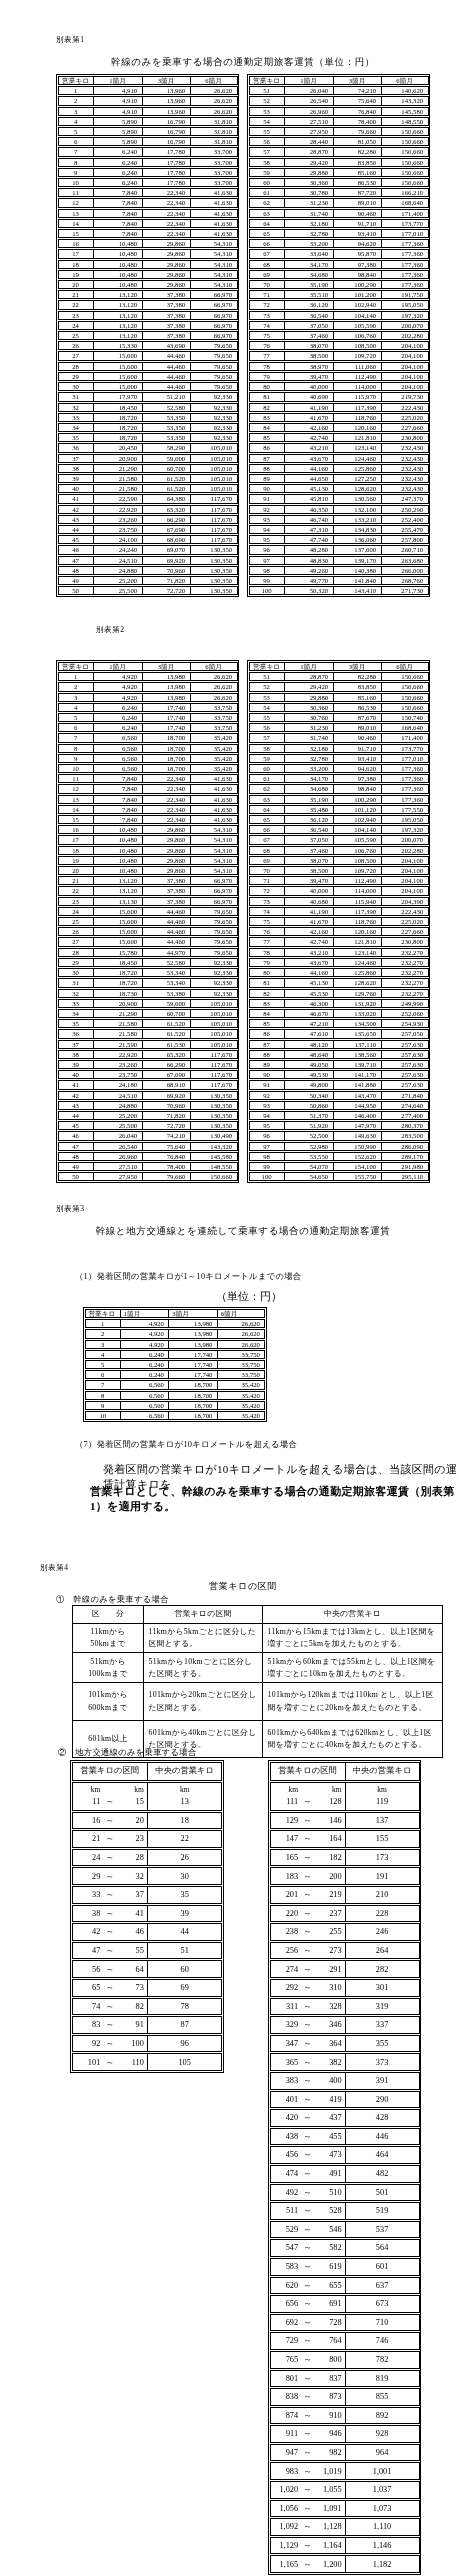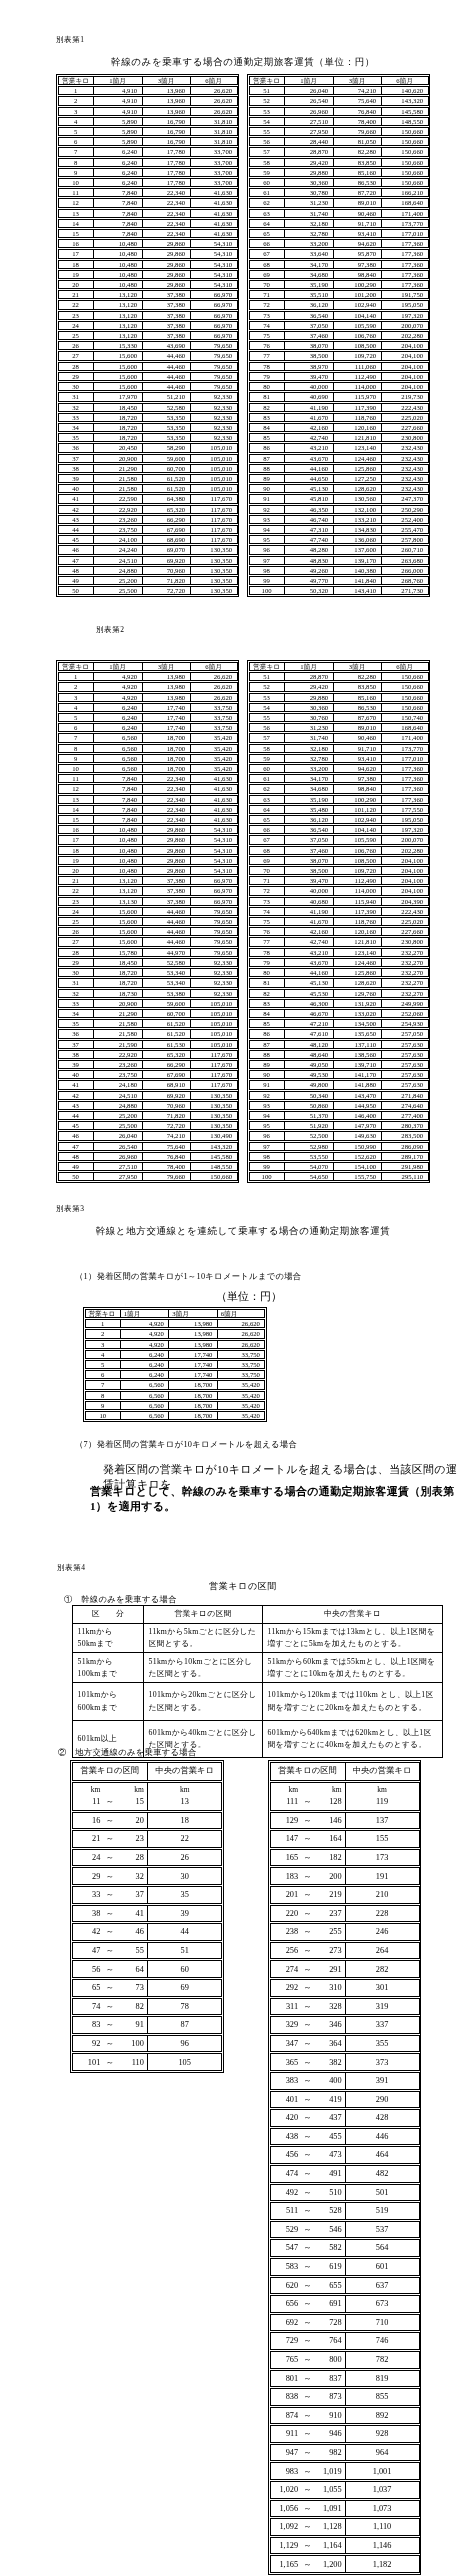--- a/index.html
+++ b/index.html
@@ -39,21 +39,21 @@
   .rf,.rt{display:inline-block;width:24.5px;text-align:right;}
   .tilde{display:inline-block;width:19px;text-align:center;}
   .kmu{font-size:7.5px;height:11px;line-height:11px;}
   .kmu2{display:flex;justify-content:center;}
   .rline{height:13.4px;line-height:13.4px;}
 
   .t4{position:absolute;border-collapse:collapse;background:#fff;border:1.1px solid #000;table-layout:fixed;}
   .t4 th,.t4 td{border:0.6px solid #000;font-size:7.8px;font-weight:normal;padding:2.2px 4.5px;
     vertical-align:middle;line-height:12.2px;letter-spacing:0.3px;}
   .t4 th{height:10px;text-align:center;}
-  .t4 td.c-kubun{white-space:pre-line;border-radius:11px;}
+  .t4 td.c-kubun{text-align:center;white-space:pre-line;border-radius:11px;}
   .t4 tr.r12 td{height:24.5px;}
   .t4 tr.r34 td{height:32px;}
 </style>
 </head>
 <body>
 
 <div class="page">
 
   <div class="appx" style="top:35px;left:56px;">別表第1</div>
   <div class="sec-title" style="top:56px;">幹線のみを乗車する場合の通勤定期旅客運賃（単位：円）</div>
@@ -1415,23 +1415,23 @@
             <td class="num">35,420</td>
           </tr>
         </tbody>
     </table>
   </div>
 
   <div class="sub" style="top:1439px;left:75px;">（7）発着区間の営業キロが10キロメートルを超える場合</div>
   <div class="par" style="top:1462px;left:103px;">発着区間の営業キロが10キロメートルを超える場合は、当該区間の運賃計算キロを</div>
   <div class="par" style="top:1484px;left:90px;font-weight:bold;">営業キロとして、幹線のみを乗車する場合の通勤定期旅客運賃（別表第1）を適用する。</div>
 
-  <div class="appx" style="top:1563px;left:57px;">別表第4</div>
+  <div class="appx" style="top:1563px;left:40px;">別表第4</div>
   <div class="sec-title" style="top:1580px;font-size:9px;">営業キロの区間</div>
-  <div class="sub" style="top:1594px;left:64px;">①　幹線のみを乗車する場合</div>
+  <div class="sub" style="top:1594px;left:56px;">①　幹線のみを乗車する場合</div>
 
   <table class="t4" style="top:1605px;left:72px;width:370px;">
     <colgroup>
         <col style="width:71px">
         <col style="width:119px">
         <col style="width:180px">
       </colgroup>
     <tbody>
         <tr>
       <th>区　　分</th>

